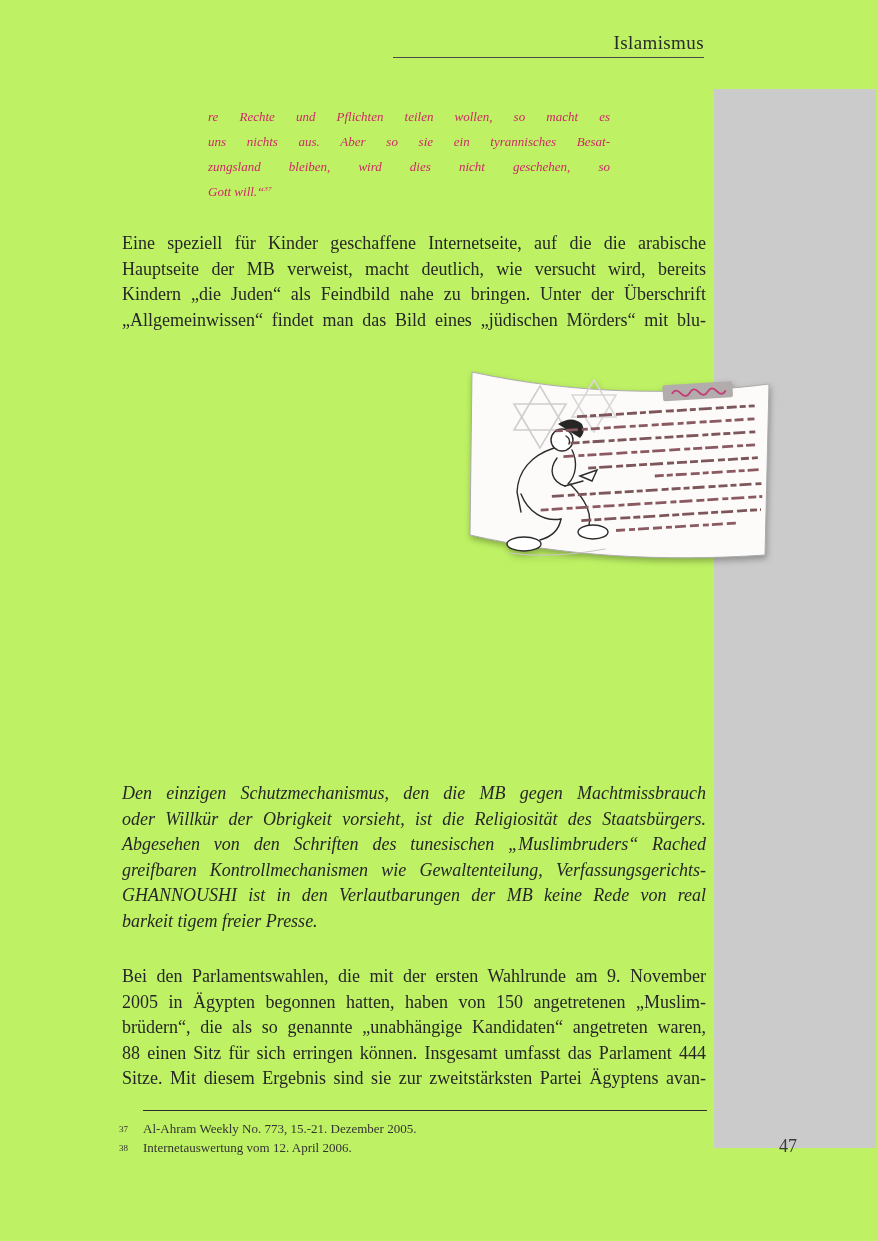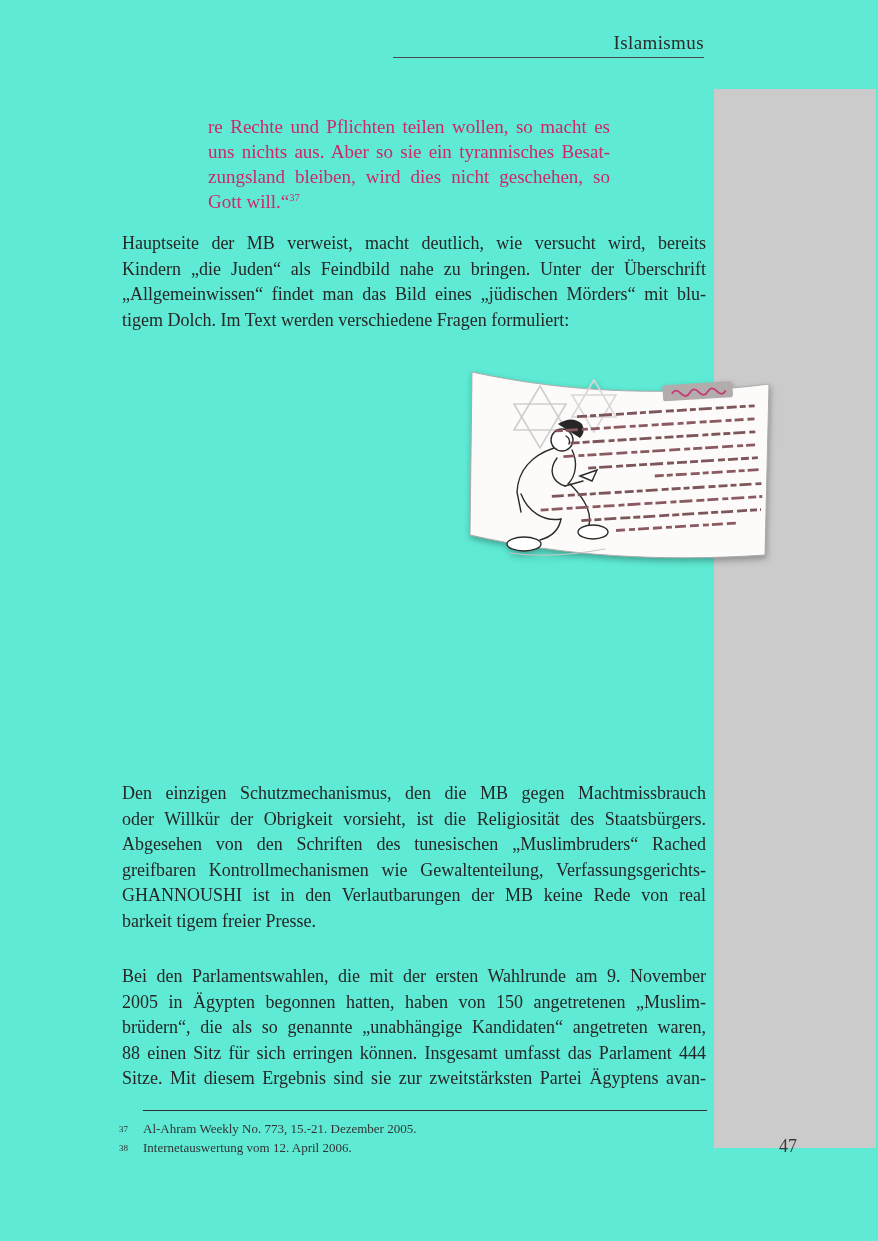--- a/index.html
+++ b/index.html
@@ -1,35 +1,35 @@
 <!DOCTYPE html>
 <html style="--accent: #cf2768; --sidebar: #cbcbcb; --text: #262626;"><head>
 <meta charset="utf-8">
 <style>
   html,body { margin:0; padding:0; background:#ffffff; }
   .page {
-    position:relative; width:878px; height:1241px; background:#5eead4;
+    position:relative; width:878px; height:1241px; background:#bef264;
     font-family:"Liberation Serif", serif; color:var(--text,#262626); overflow:hidden;
   }
   .sidebar-strip { position:absolute; left:714px; top:89px; width:162px; height:1059px;
     background:var(--sidebar,#cbcbcb); }
 
   .running-head { position:absolute; top:32px; left:393px; width:311px; text-align:right;
     font-size:19px; letter-spacing:.4px; color:#2b2b2b; }
   .head-rule { position:absolute; top:57px; left:393px; width:311px; height:0;
     border-top:1.6px solid #4a4a4a; }
 
-  .quote { color:var(--accent,#cf2768); font-size:19px; line-height:25px;margin-top:10px; }
+  .quote { color:var(--accent,#cf2768); font-style:italic; font-size:13px; line-height:25px; }
   .q1 { position:absolute; left:208px; top:104px; width:402px; }
   .q2 { position:absolute; left:208px; top:380px; width:402px; }
   .q2 .float-spacer { float:right; width:152px; height:174px; }
 
   .para { font-size:18px; line-height:25.6px; }
   .p1 { position:absolute; left:122px; top:231px; width:584px; }
-  .p2 { position:absolute; left:122px; top:781px; width:584px; }
+  .p2 { position:absolute; left:122px; top:781px; width:584px;font-style:italic; }
   .p3 { position:absolute; left:122px; top:956px; width:584px;margin-top:8px; }
 
   .tline.just { text-align:justify; text-align-last:justify; }
   sup { font-size:.55em; vertical-align:super; line-height:0; }
 
   .scan { position:absolute; left:462px; top:364px; width:316px; height:202px; }
   .scan svg { filter:drop-shadow(1px 3px 3px rgba(0,0,0,.30)); }
 
   .fn-rule { position:absolute; left:143px; top:1110px; width:564px; height:0;
     border-top:1.5px solid #2e2e2e; }
@@ -51,24 +51,24 @@
   <div class="sidebar-strip"></div>
 
   <div class="quote q1">
       <div class="tline just">re Rechte und Pflichten teilen wollen, so macht es</div>
       <div class="tline just">uns nichts aus. Aber so sie ein tyrannisches Besat-</div>
       <div class="tline just">zungsland bleiben, wird dies nicht geschehen, so</div>
       <div class="tline">Gott will.“<sup>37</sup></div>
     </div>
 
   <div class="para p1">
+      <div class="tline just">Eine speziell für Kinder geschaffene Internetseite, auf die die arabische</div>
       <div class="tline just">Hauptseite der MB verweist, macht deutlich, wie versucht wird, bereits</div>
       <div class="tline just">Kindern „die Juden“ als Feindbild nahe zu bringen. Unter der Überschrift</div>
       <div class="tline just">„Allgemeinwissen“ findet man das Bild eines „jüdischen Mörders“ mit blu-</div>
-      <div class="tline">tigem Dolch. Im Text werden verschiedene Fragen formuliert:</div>
     </div>
 
   <div class="quote q2">
     <div class="float-spacer"></div>
   </div>
 
   <div class="scan">
     <svg width="316" height="202" viewBox="0 0 316 202">
 
       <path d="M 10,8 C 110,30 215,32 307,20 L 303,191 C 200,198 100,192 8,171 Z" fill="#fdfbfa" stroke="#ababab" stroke-width="1"></path>

